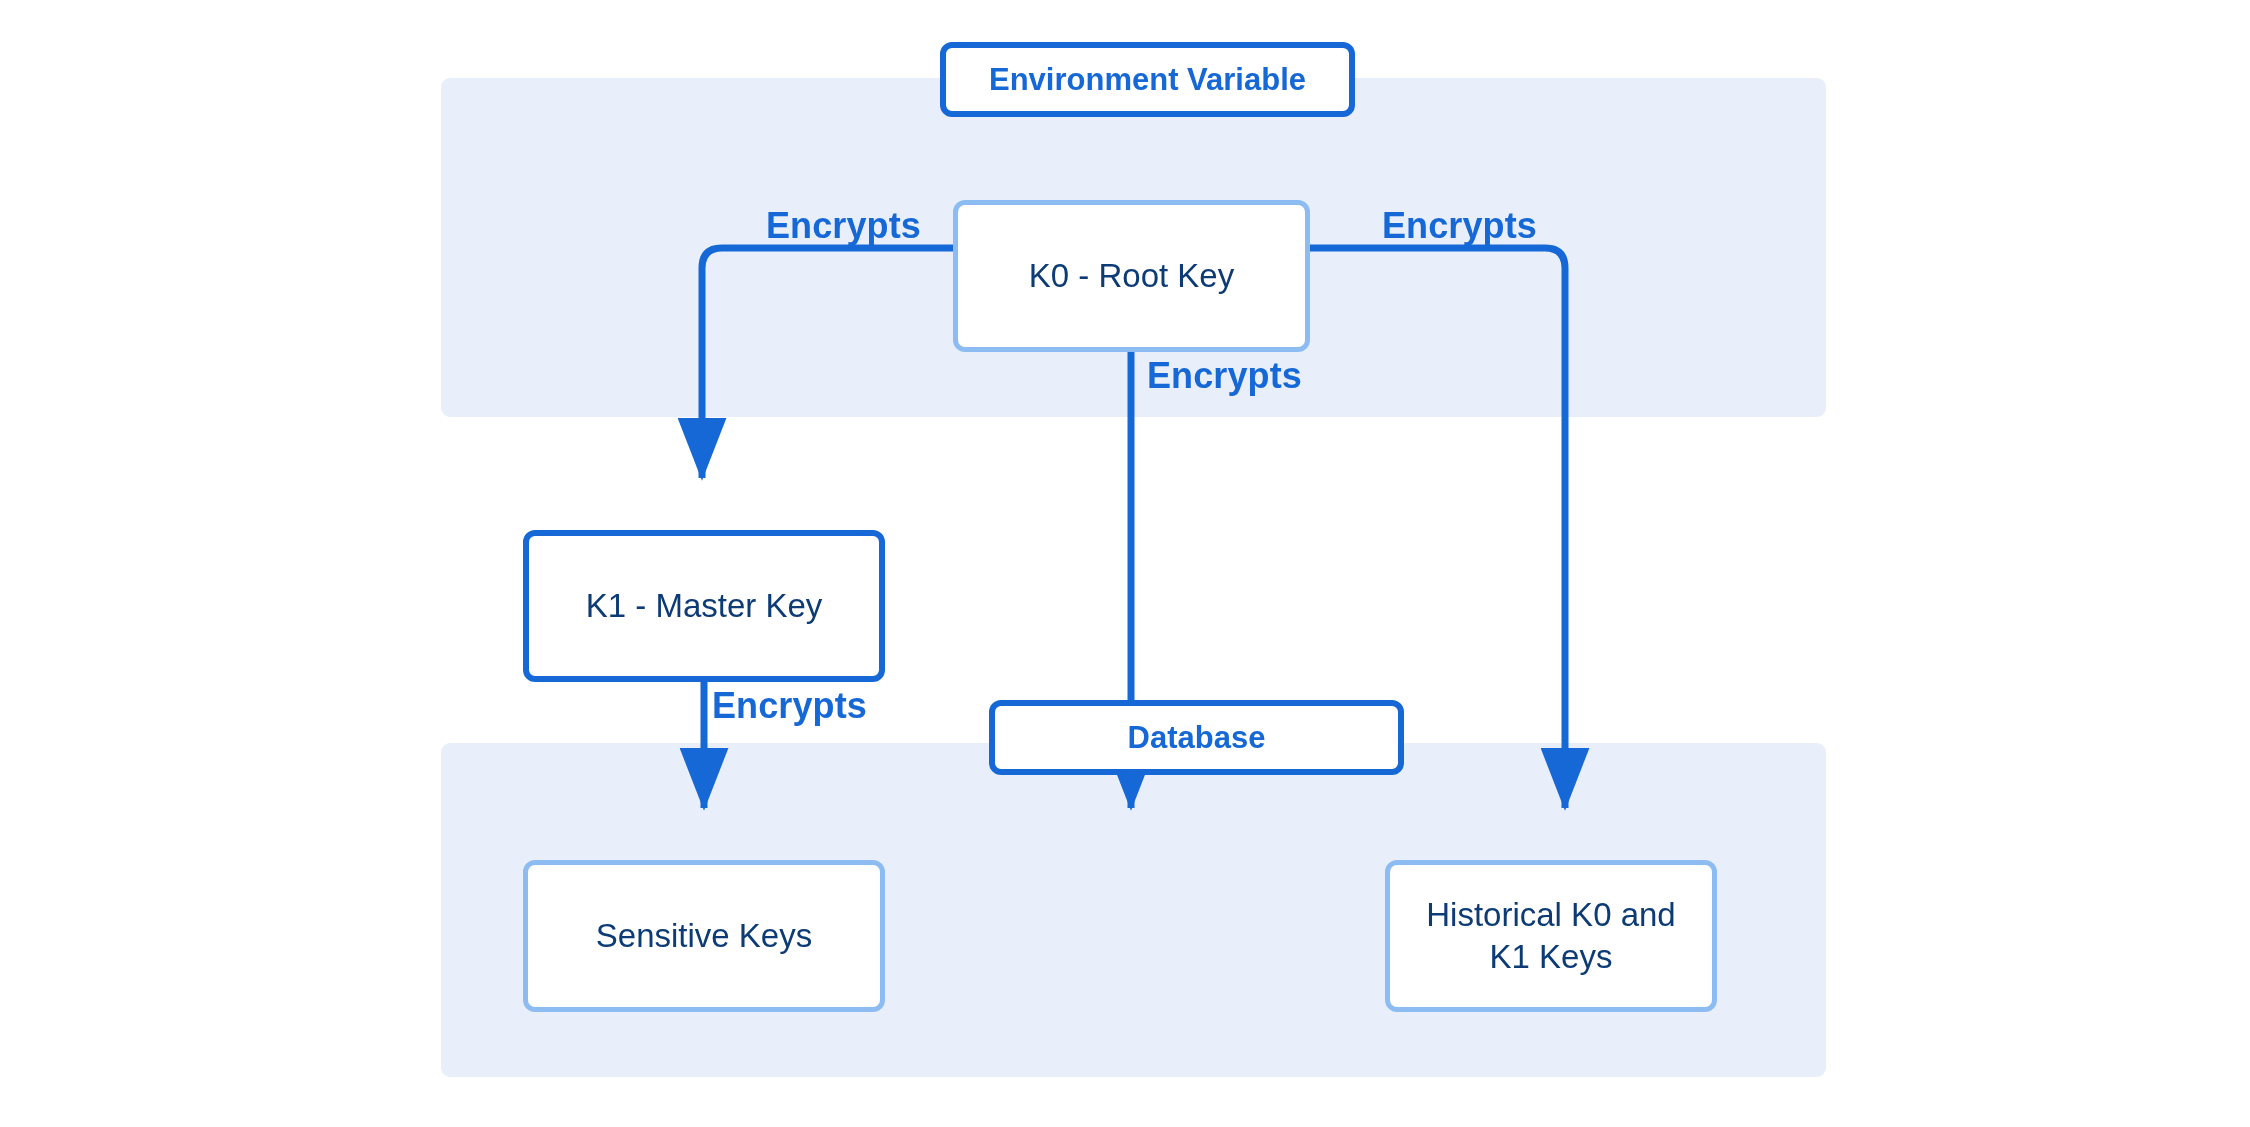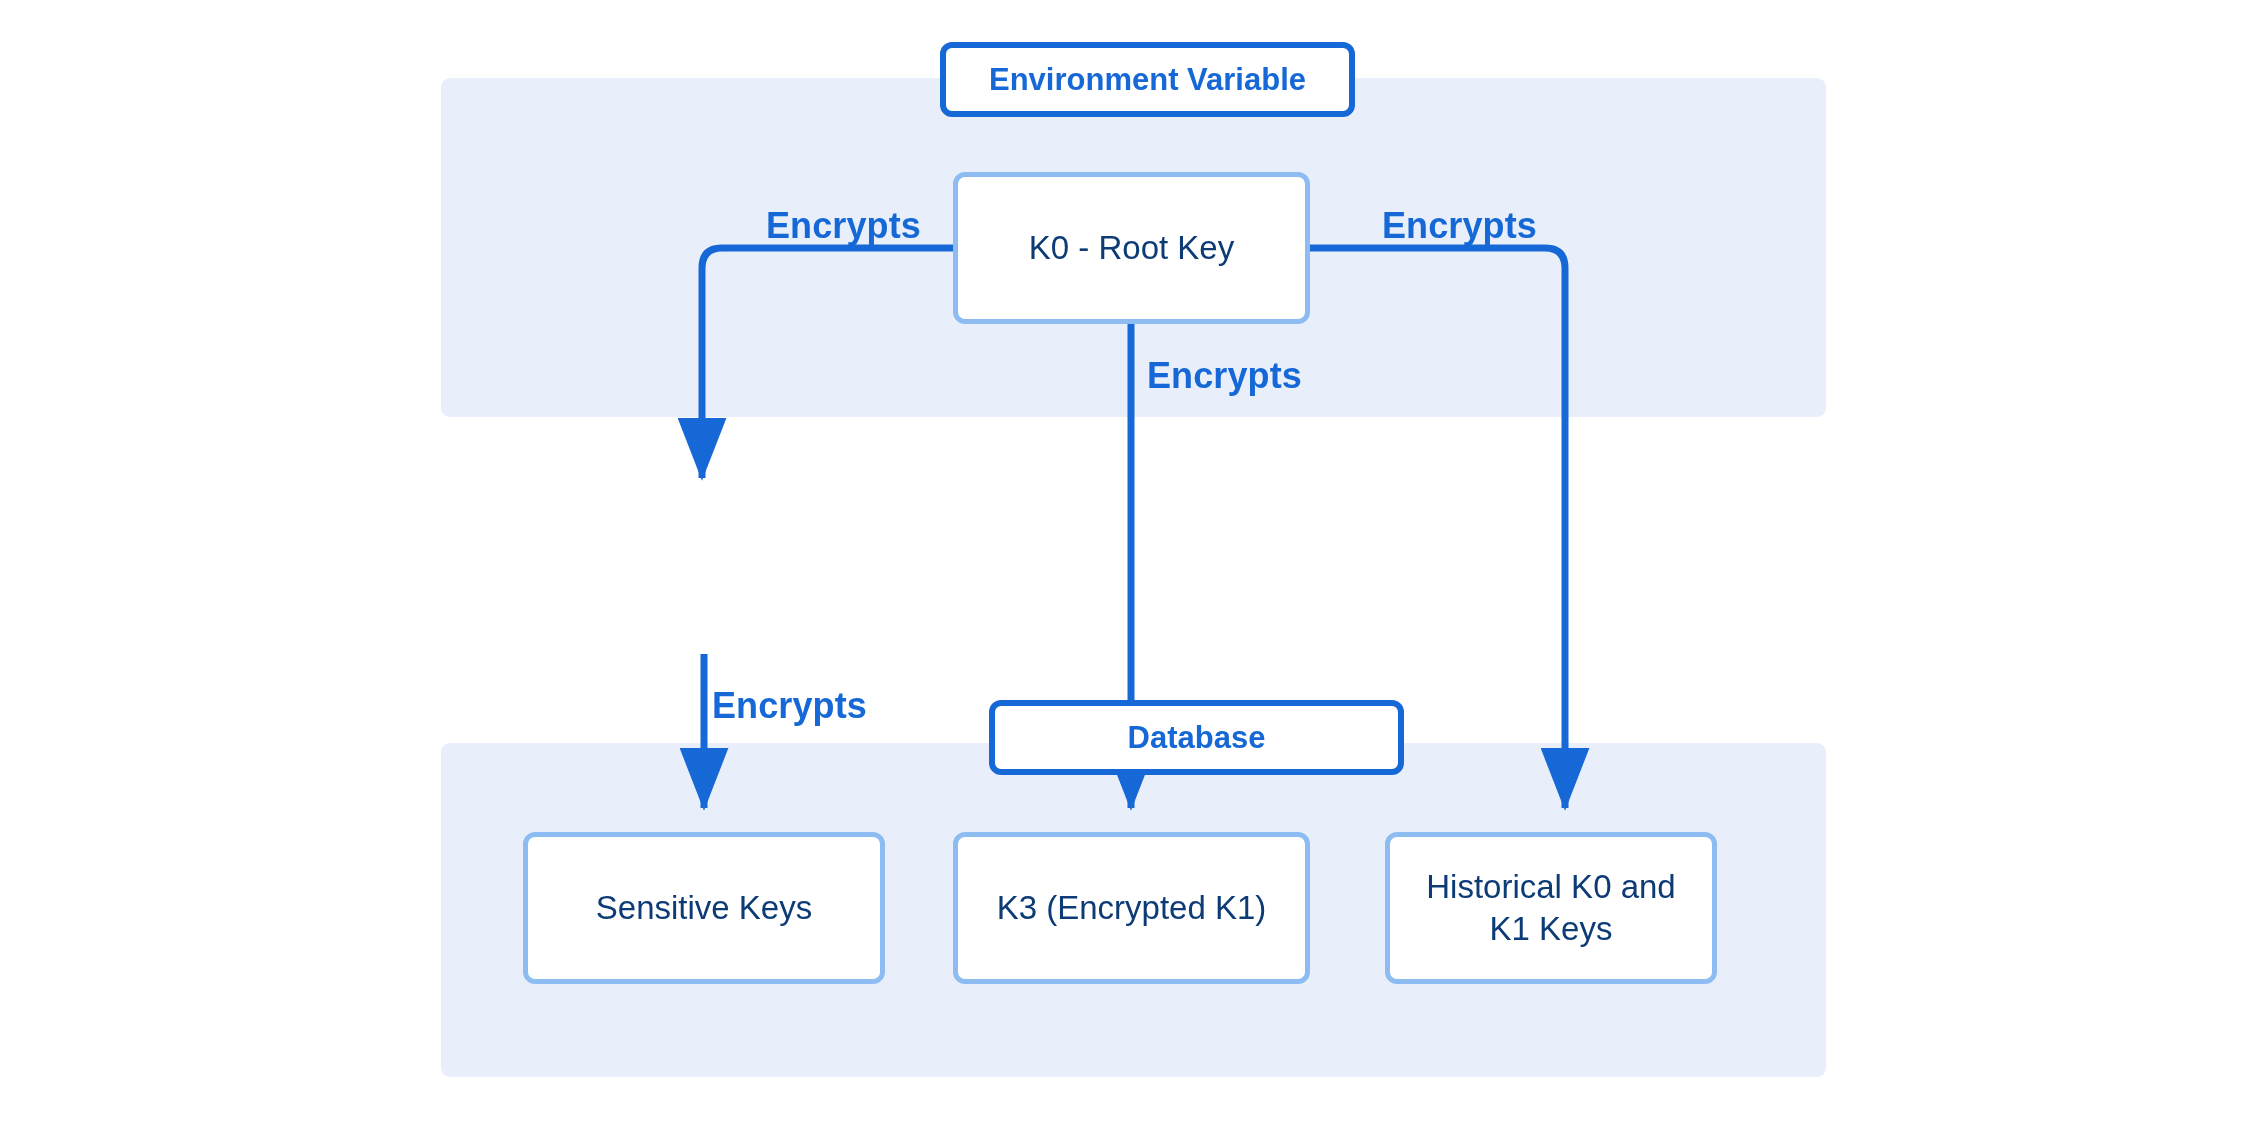--- a/index.html
+++ b/index.html
@@ -37,20 +37,21 @@
   .node {
     position: absolute;
     box-sizing: border-box;
     background: #ffffff;
     border-radius: 12px;
     display: flex;
     align-items: center;
     justify-content: center;
     text-align: center;
     line-height: 1.28;
+    margin-top: 28px;
   }
   .node.light {
     border: 5px solid #8CBCF2;
     color: #0C3B76;
     font-size: 33px;
     font-weight: 400;
   }
   .node.strong {
     border: 6px solid #1668D6;
     color: #0C3B76;
@@ -112,28 +113,28 @@
   </div>
 
   <div class="cluster-label" style="left:977px; top:700px; width:415px; height:75px;">
     <span>Database</span>
   </div>
 
   <div class="node light" style="left:953px; top:172px; width:357px; height:152px;">
     <span>K0 - Root Key</span>
   </div>
 
+  <div class="node strong" style="left:523px; top:502px; width:362px; height:152px;">
+    <span>K1 - Master Key</span>
+  </div>
 
   <div class="node light" style="left:523px; top:832px; width:362px; height:152px;">
     <span>Sensitive Keys</span>
   </div>
 
-  <div class="node light" style="left:953px; top:832px; width:357px; height:152px;">
-    <span>K3 (Encrypted K1)</span>
-  </div>
 
   <div class="node light" style="left:1385px; top:832px; width:332px; height:152px;">
     <span class="multiline" style="white-space:pre-line;">Historical K0 and
 K1 Keys</span>
   </div>
 
   <div class="edge-label" style="left:766px; top:205px;">
     <span>Encrypts</span>
   </div>
 

